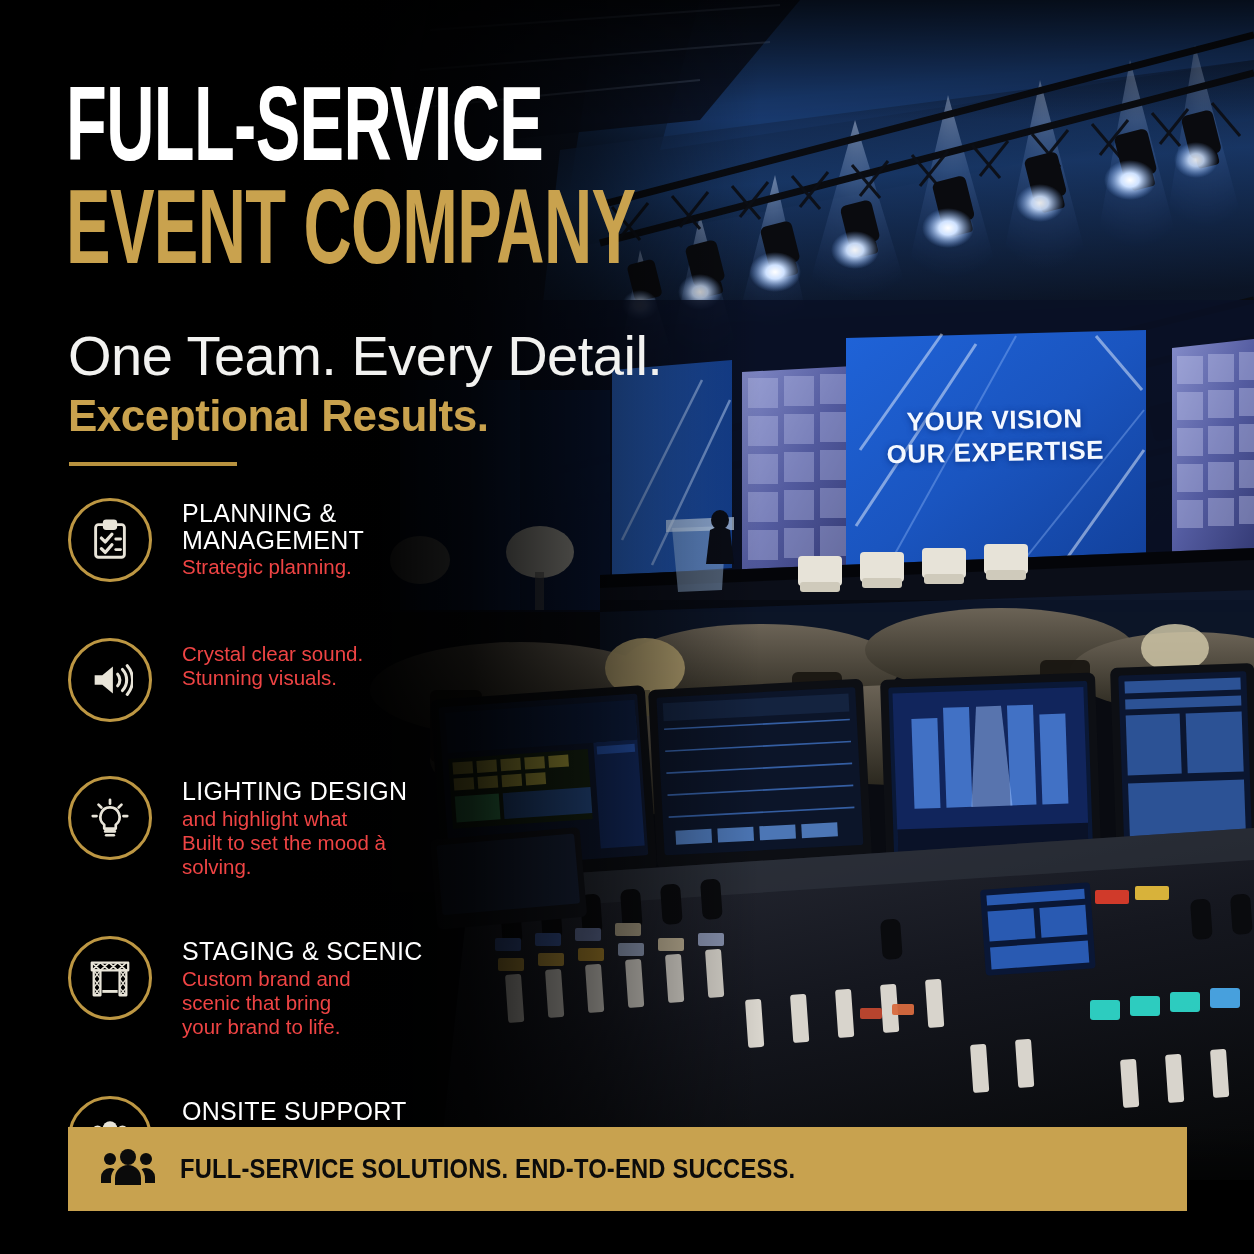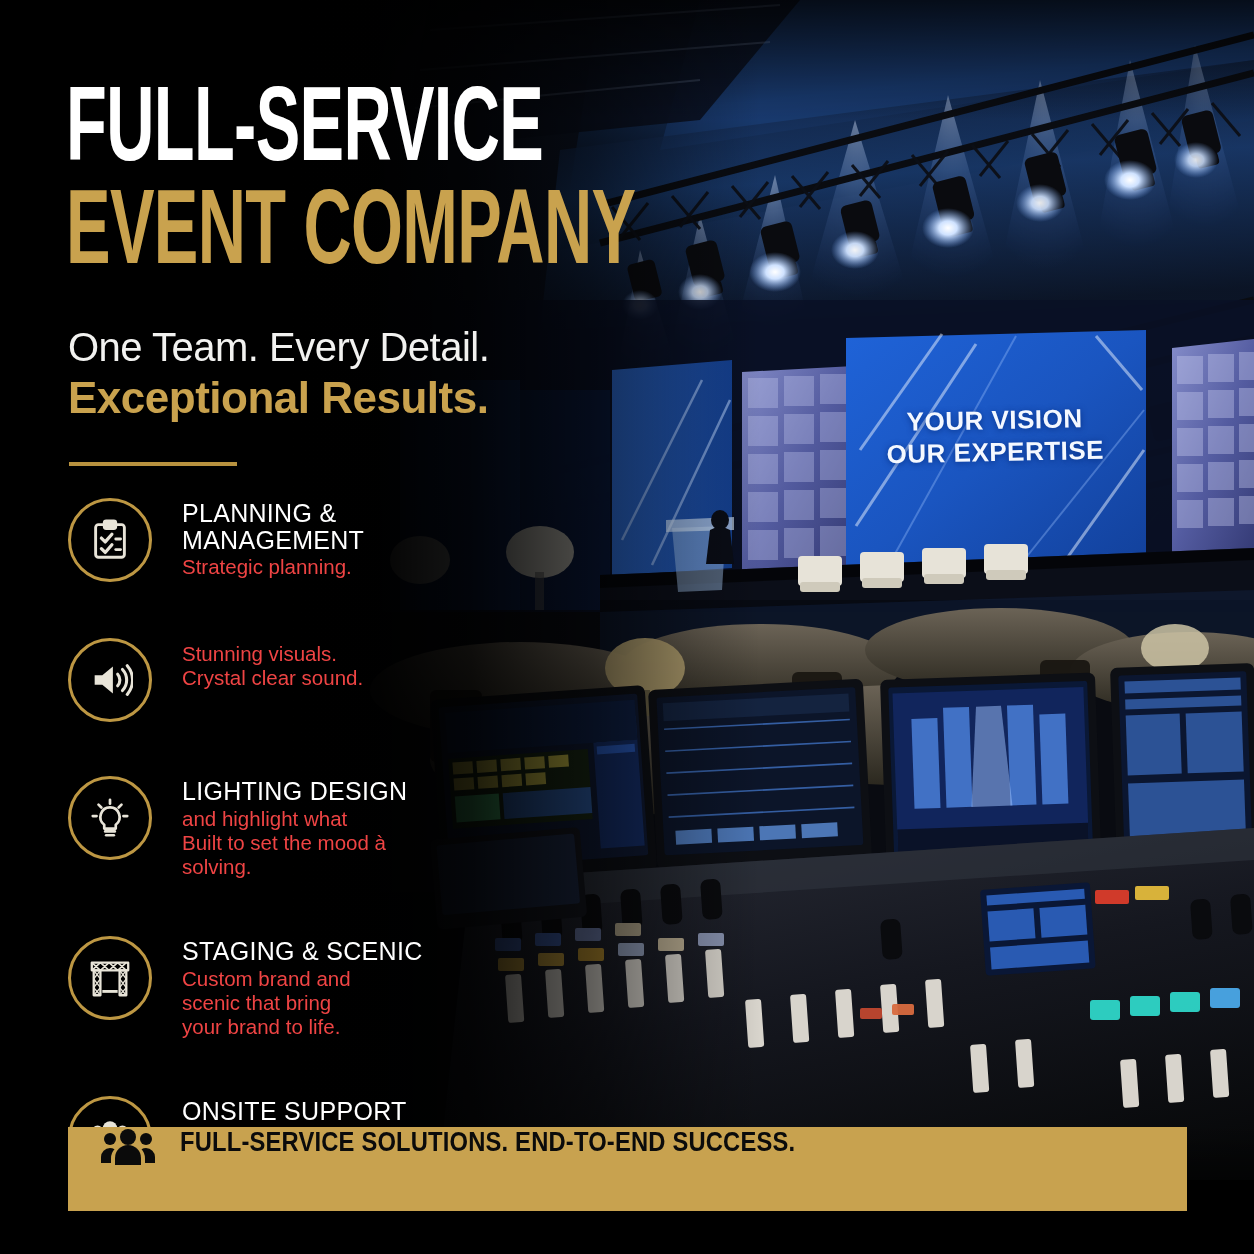--- a/index.html
+++ b/index.html
@@ -23,42 +23,42 @@
 
   
   .content{position:absolute;inset:0;padding-left:20px;}
   .headline{position:absolute;left:66px;top:74px;}
   .hl{display:block;font-weight:bold;letter-spacing:-1px;line-height:.93;
       font-size:106px;transform:scaleX(.63);transform-origin:left center;white-space:nowrap;}
   .hl1{color:#ffffff;}
   .hl2{color:#c9a24e;margin-top:4px;}
 
   .sub{position:absolute;left:68px;top:325px;line-height:1.12;}
-  .sub1{font-size:40px;color:#f2f2f0;font-weight:400;letter-spacing:-.5px;}
+  .sub1{font-size:56px;color:#f2f2f0;font-weight:400;letter-spacing:-.5px;}
   .sub2{font-size:44px;color:#c9a24e;font-weight:bold;letter-spacing:-.5px;margin-top:3px;}
 
   .divider{position:absolute;left:69px;top:462px;width:168px;height:4px;background:#b8923f;}
 
   .features{position:absolute;left:68px;top:498px;width:420px;}
   .feature{position:relative;min-height:86px;margin-bottom:20px;}
   .fi-wrap{position:absolute;left:0;top:0;width:84px;height:84px;border-radius:50%;
            border:3px solid #bd9743;box-sizing:border-box;
            display:flex;align-items:center;justify-content:center;background:rgba(0,0,0,.35);}
   .fi-wrap svg{width:46px;height:46px;display:block;}
   .ftext{margin-left:114px;padding-top:2px;}
   .ftitle{font-size:25px;color:#ffffff;font-weight:400;letter-spacing:.3px;
           line-height:1.06;text-transform:uppercase;}
   .fdesc{font-size:20.5px;color:#ef4444;line-height:1.18;margin-top:2px;font-weight:400;}
 
   
   .f0{height:120px;} .f1{height:118px;} .f2{height:140px;} .f3{height:140px;} .f4{height:96px;}
 
   
   .footer{position:absolute;left:68px;top:1127px;width:1119px;height:84px;
-          background:#c8a24f;display:flex;}
+          background:#c8a24f;display:flex;align-items:center;}
   .footer-icon{margin-left:32px;width:56px;height:44px;display:block;}
   .footer-text{margin-left:24px;font-size:27px;color:#0b0b0b;font-weight:bold;
                letter-spacing:.2px;transform:scaleX(.88);transform-origin:left center;
                white-space:nowrap;}
 
   
   .screentext{position:absolute;left:860px;top:405px;width:270px;text-align:center;
               transform:rotate(-1.2deg);pointer-events:none;}
   .st{display:block;color:#f4f8ff;font-weight:bold;font-size:26px;letter-spacing:.5px;
       line-height:1.22;text-shadow:0 1px 6px rgba(0,40,120,.8);}
@@ -632,22 +632,22 @@
             <path d="M8 19 h8 l11 -9 v28 l-11 -9 h-8 z" fill="#e8e4d8"></path>
             <g stroke="#e8e4d8" stroke-width="3.2" stroke-linecap="round" fill="none">
               <path d="M32 18 a9 9 0 0 1 0 12"></path>
               <path d="M37 13 a16 16 0 0 1 0 22"></path>
               <path d="M42 9 a23 23 0 0 1 0 30"></path>
             </g>
           </svg>
         </div>
         <div class="ftext">
           <div class="fdesc">
+            <div>Crystal clear sound.</div>
             <div>Stunning visuals.</div>
-            <div>Crystal clear sound.</div>
           </div>
         </div>
       </div>
 
       <div class="feature f2">
         <div class="fi-wrap">
           <svg viewBox="0 0 48 48" fill="none" stroke="#e8e4d8" stroke-width="2.8" stroke-linecap="round" stroke-linejoin="round">
             <path d="M24 13 a10 10 0 0 0 -6 18 v4 h12 v-4 a10 10 0 0 0 -6 -18 z"></path>
             <path d="M19 38 h10"></path>
             <path d="M20 42 h8"></path>

